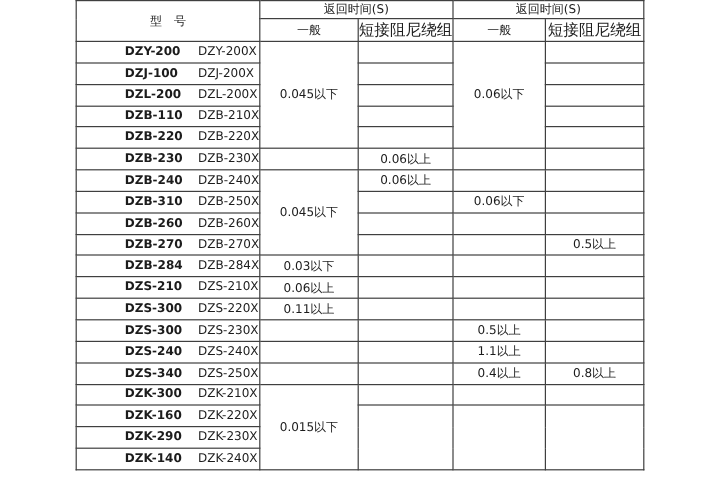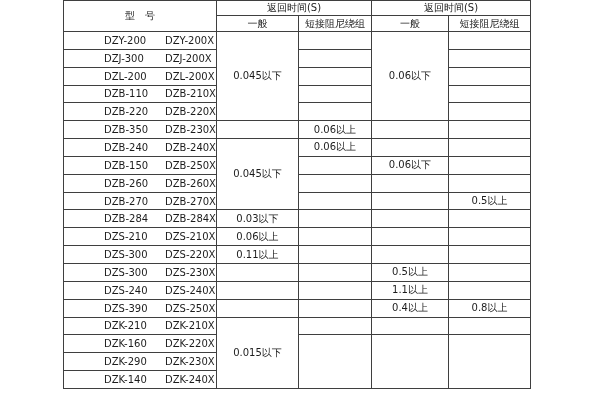--- a/index.html
+++ b/index.html
@@ -23,22 +23,22 @@
     text-align: center;
     vertical-align: middle;
     white-space: pre;
     overflow: hidden;
     font-weight: normal;
   }
   .spec thead tr.h1 { height: 15px; }
   .spec thead tr.h2 { height: 16px; }
   .spec tbody tr { height: 17.85px; }
   td.model { text-align: left; padding-left: 40px; }
-  td.model .ma { display: inline-block; width: 61px; text-align: left; }
-  th.damp { font-size: 10px; }
+  td.model .ma { display: inline-block; width: 61px; text-align: left; font-weight: bold; }
+  th.damp { font-size: 13px; }
 </style>
 </head>
 <body>
 
 <table class="spec">
   <colgroup>
     <col style="width:150px">
     <col style="width:82px">
     <col style="width:73px">
     <col style="width:77px">
@@ -59,55 +59,55 @@
   </thead>
   <tbody>
     <tr>
       <td class="model"><span class="ma">DZY-200</span><span class="mb">DZY-200X</span></td>
       <td rowspan="5">0.045以下</td>
       <td></td>
       <td rowspan="5">0.06以下</td>
       <td></td>
     </tr>
     <tr>
-      <td class="model"><span class="ma">DZJ-300</span><span class="mb">DZJ-200X</span></td>
+      <td class="model"><span class="ma">DZJ-100</span><span class="mb">DZJ-200X</span></td>
       <td></td>
       <td></td>
     </tr>
     <tr>
       <td class="model"><span class="ma">DZL-200</span><span class="mb">DZL-200X</span></td>
       <td></td>
       <td></td>
     </tr>
     <tr>
       <td class="model"><span class="ma">DZB-110</span><span class="mb">DZB-210X</span></td>
       <td></td>
       <td></td>
     </tr>
     <tr>
       <td class="model"><span class="ma">DZB-220</span><span class="mb">DZB-220X</span></td>
       <td></td>
       <td></td>
     </tr>
     <tr>
-      <td class="model"><span class="ma">DZB-350</span><span class="mb">DZB-230X</span></td>
+      <td class="model"><span class="ma">DZB-230</span><span class="mb">DZB-230X</span></td>
       <td></td>
       <td>0.06以上</td>
       <td></td>
       <td></td>
     </tr>
     <tr>
       <td class="model"><span class="ma">DZB-240</span><span class="mb">DZB-240X</span></td>
       <td rowspan="4">0.045以下</td>
       <td>0.06以上</td>
       <td></td>
       <td></td>
     </tr>
     <tr>
-      <td class="model"><span class="ma">DZB-150</span><span class="mb">DZB-250X</span></td>
+      <td class="model"><span class="ma">DZB-310</span><span class="mb">DZB-250X</span></td>
       <td></td>
       <td>0.06以下</td>
       <td></td>
     </tr>
     <tr>
       <td class="model"><span class="ma">DZB-260</span><span class="mb">DZB-260X</span></td>
       <td></td>
       <td></td>
       <td></td>
     </tr>
@@ -146,28 +146,28 @@
       <td></td>
     </tr>
     <tr>
       <td class="model"><span class="ma">DZS-240</span><span class="mb">DZS-240X</span></td>
       <td></td>
       <td></td>
       <td>1.1以上</td>
       <td></td>
     </tr>
     <tr>
-      <td class="model"><span class="ma">DZS-390</span><span class="mb">DZS-250X</span></td>
+      <td class="model"><span class="ma">DZS-340</span><span class="mb">DZS-250X</span></td>
       <td></td>
       <td></td>
       <td>0.4以上</td>
       <td>0.8以上</td>
     </tr>
     <tr>
-      <td class="model"><span class="ma">DZK-210</span><span class="mb">DZK-210X</span></td>
+      <td class="model"><span class="ma">DZK-300</span><span class="mb">DZK-210X</span></td>
       <td rowspan="4">0.015以下</td>
       <td></td>
       <td></td>
       <td></td>
     </tr>
     <tr>
       <td class="model"><span class="ma">DZK-160</span><span class="mb">DZK-220X</span></td>
       <td rowspan="3"></td>
       <td rowspan="3"></td>
       <td rowspan="3"></td>

